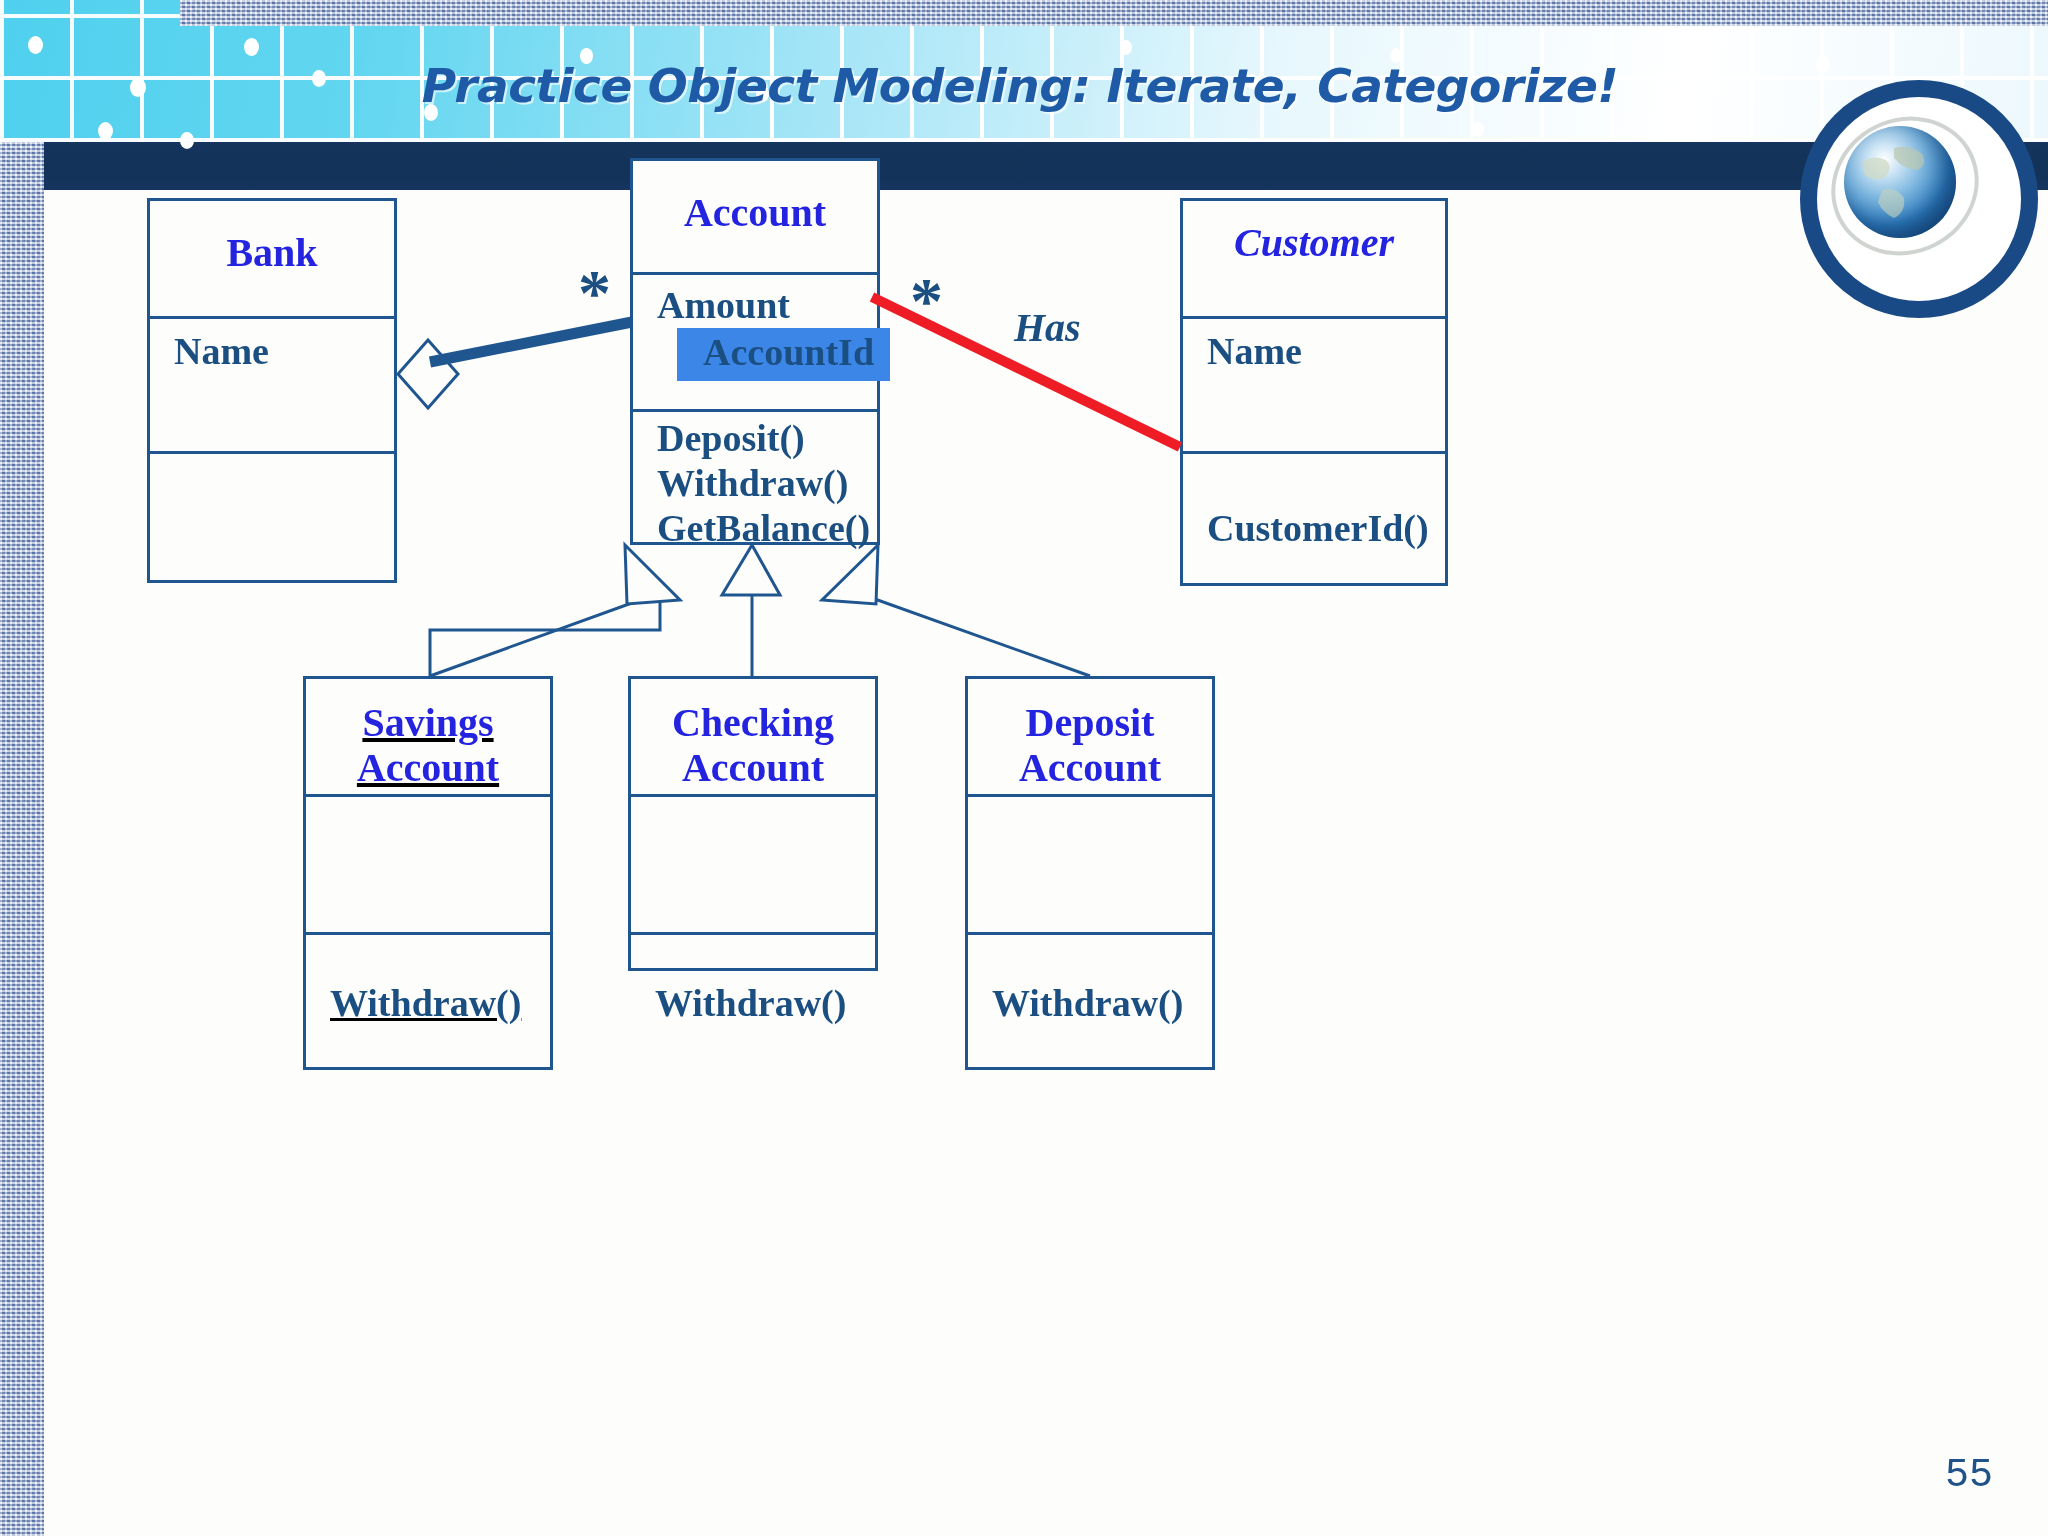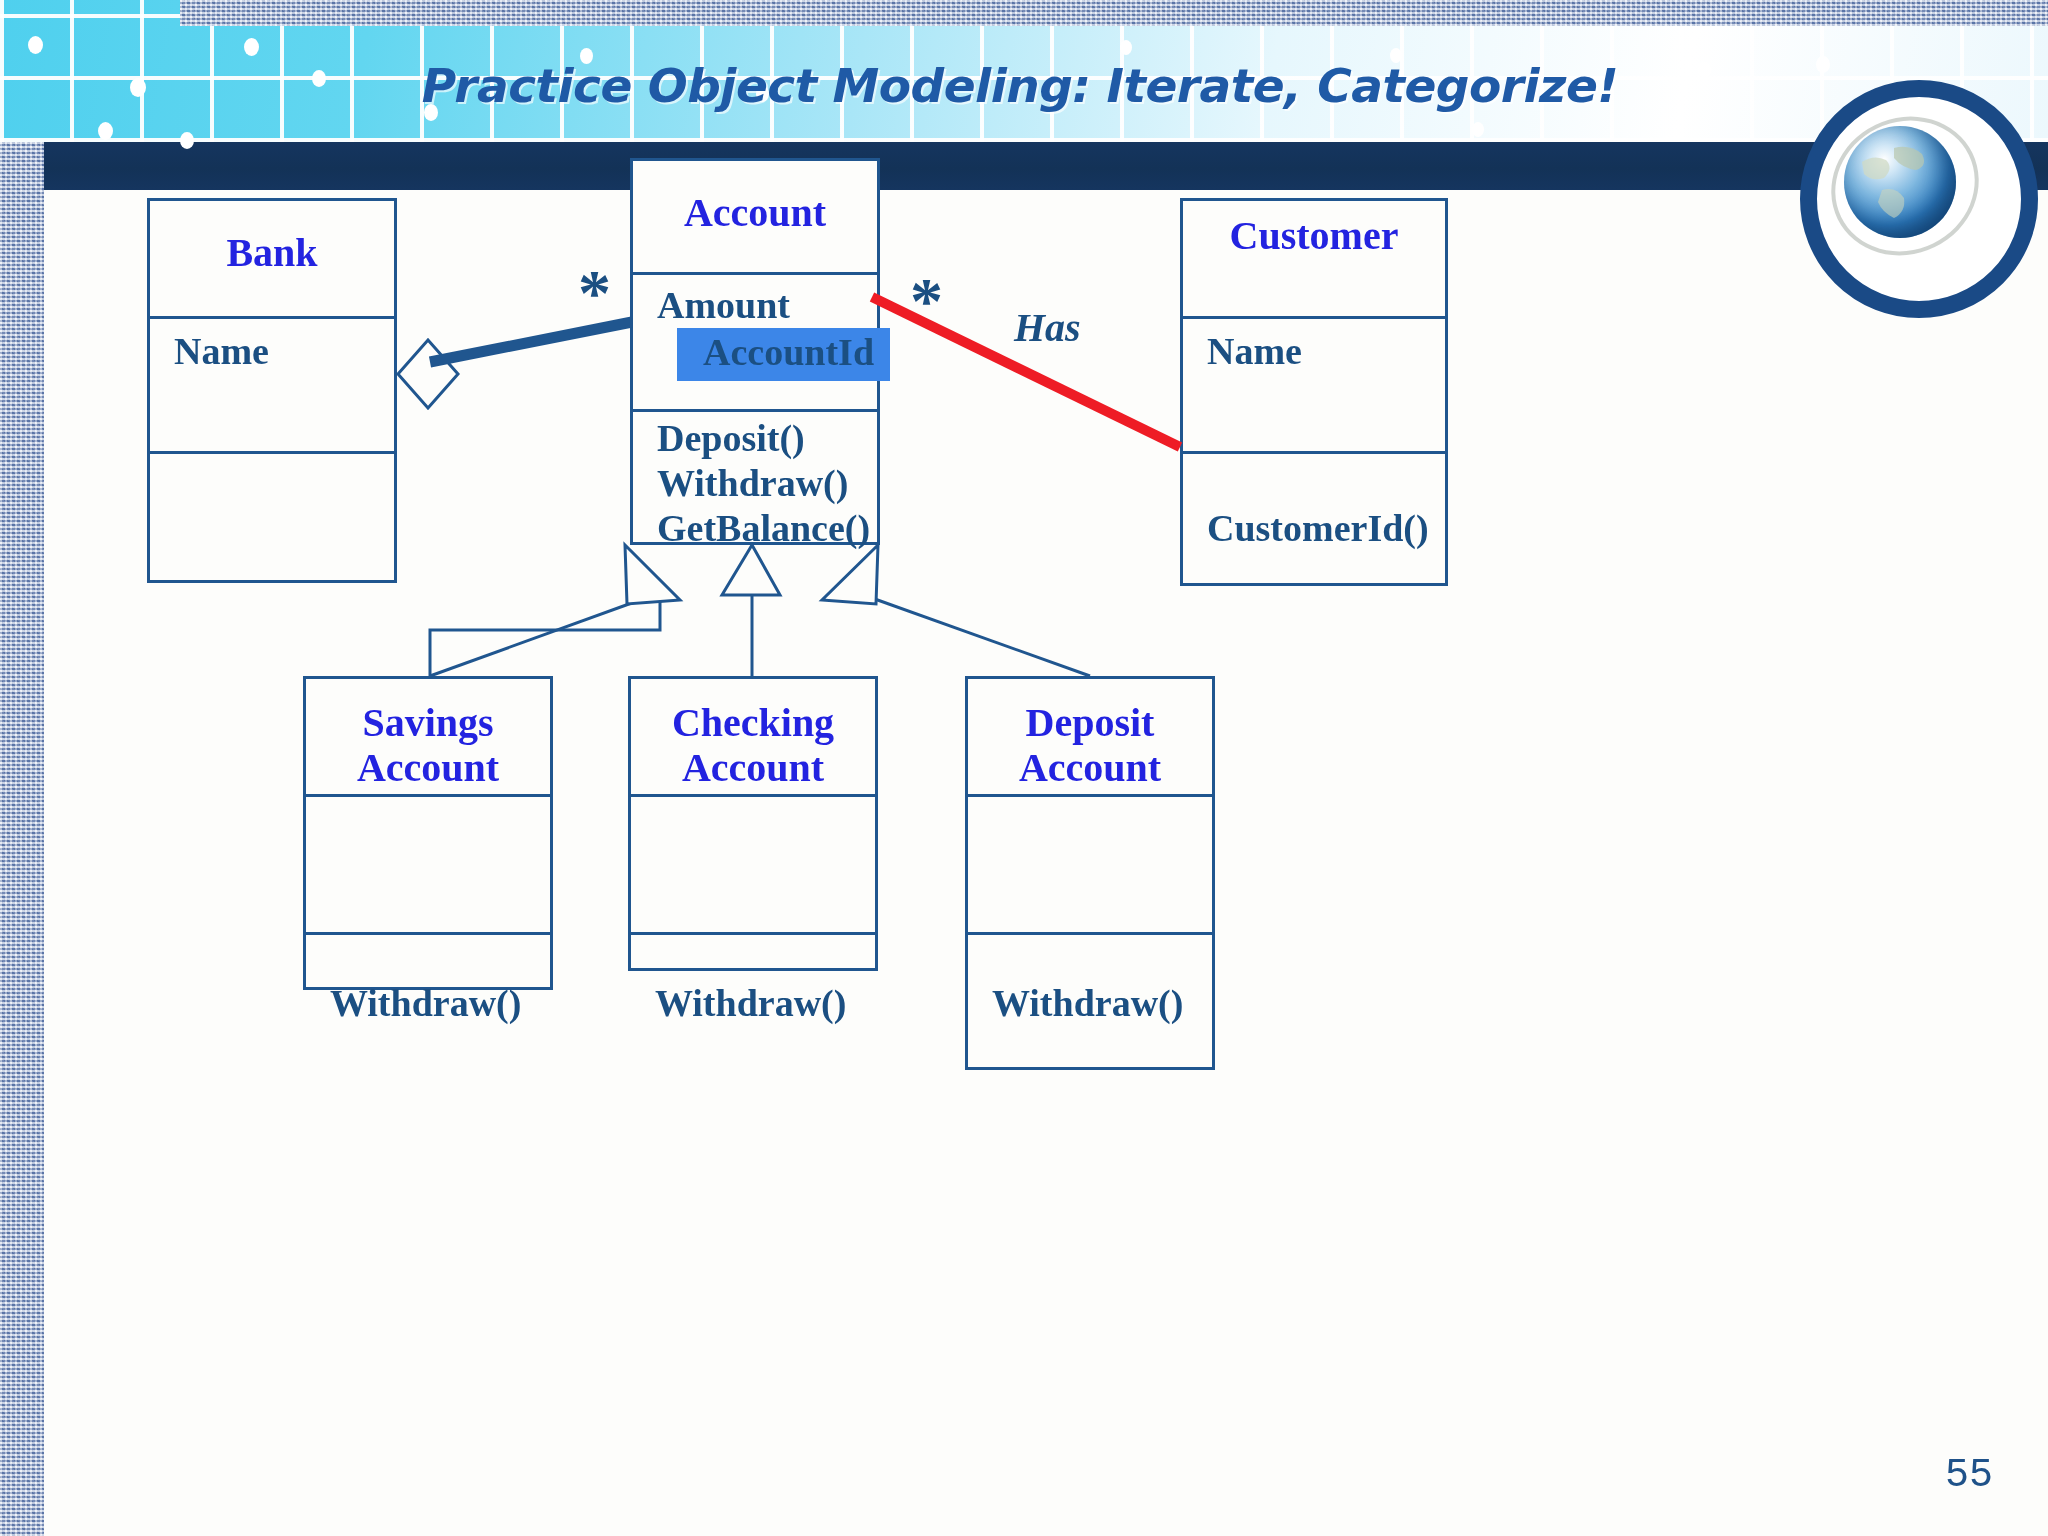--- a/index.html
+++ b/index.html
@@ -287,31 +287,31 @@
     </div>
     <div class="uml-sec" style="height:130px;">
       <div class="member" style="padding-top:4px;">Deposit()</div>
       <div class="member">Withdraw()</div>
       <div class="member">GetBalance()</div>
     </div>
   </div>
 
   <div class="uml-box" style="left:1180px; top:198px; width:268px; height:388px;">
     <div class="uml-sec" style="height:118px;">
-      <div class="cls-name" style="padding-top:13px;">Customer</div>
+      <div class="cls-name" style="padding-top:20px;font-style:italic;">Customer</div>
     </div>
     <div class="uml-sec" style="height:135px;">
       <div class="member" style="padding-top:10px;">Name</div>
     </div>
     <div class="uml-sec" style="height:129px;">
       <div class="member" style="padding-top:52px;">CustomerId()</div>
     </div>
   </div>
 
-  <div class="uml-box" style="left:303px; top:676px; width:250px; height:314px;">
+  <div class="uml-box" style="left:303px; top:676px; width:250px; height:394px;text-decoration:underline;">
     <div class="uml-sec" style="height:118px;">
       <div class="cls-name" style="padding-top:22px;">Savings</div>
       <div class="cls-name">Account</div>
     </div>
     <div class="uml-sec" style="height:138px;"></div>
     <div class="uml-sec" style="height:132px;">
       <div class="member" style="padding-top:46px;">Withdraw()</div>
     </div>
   </div>
 

